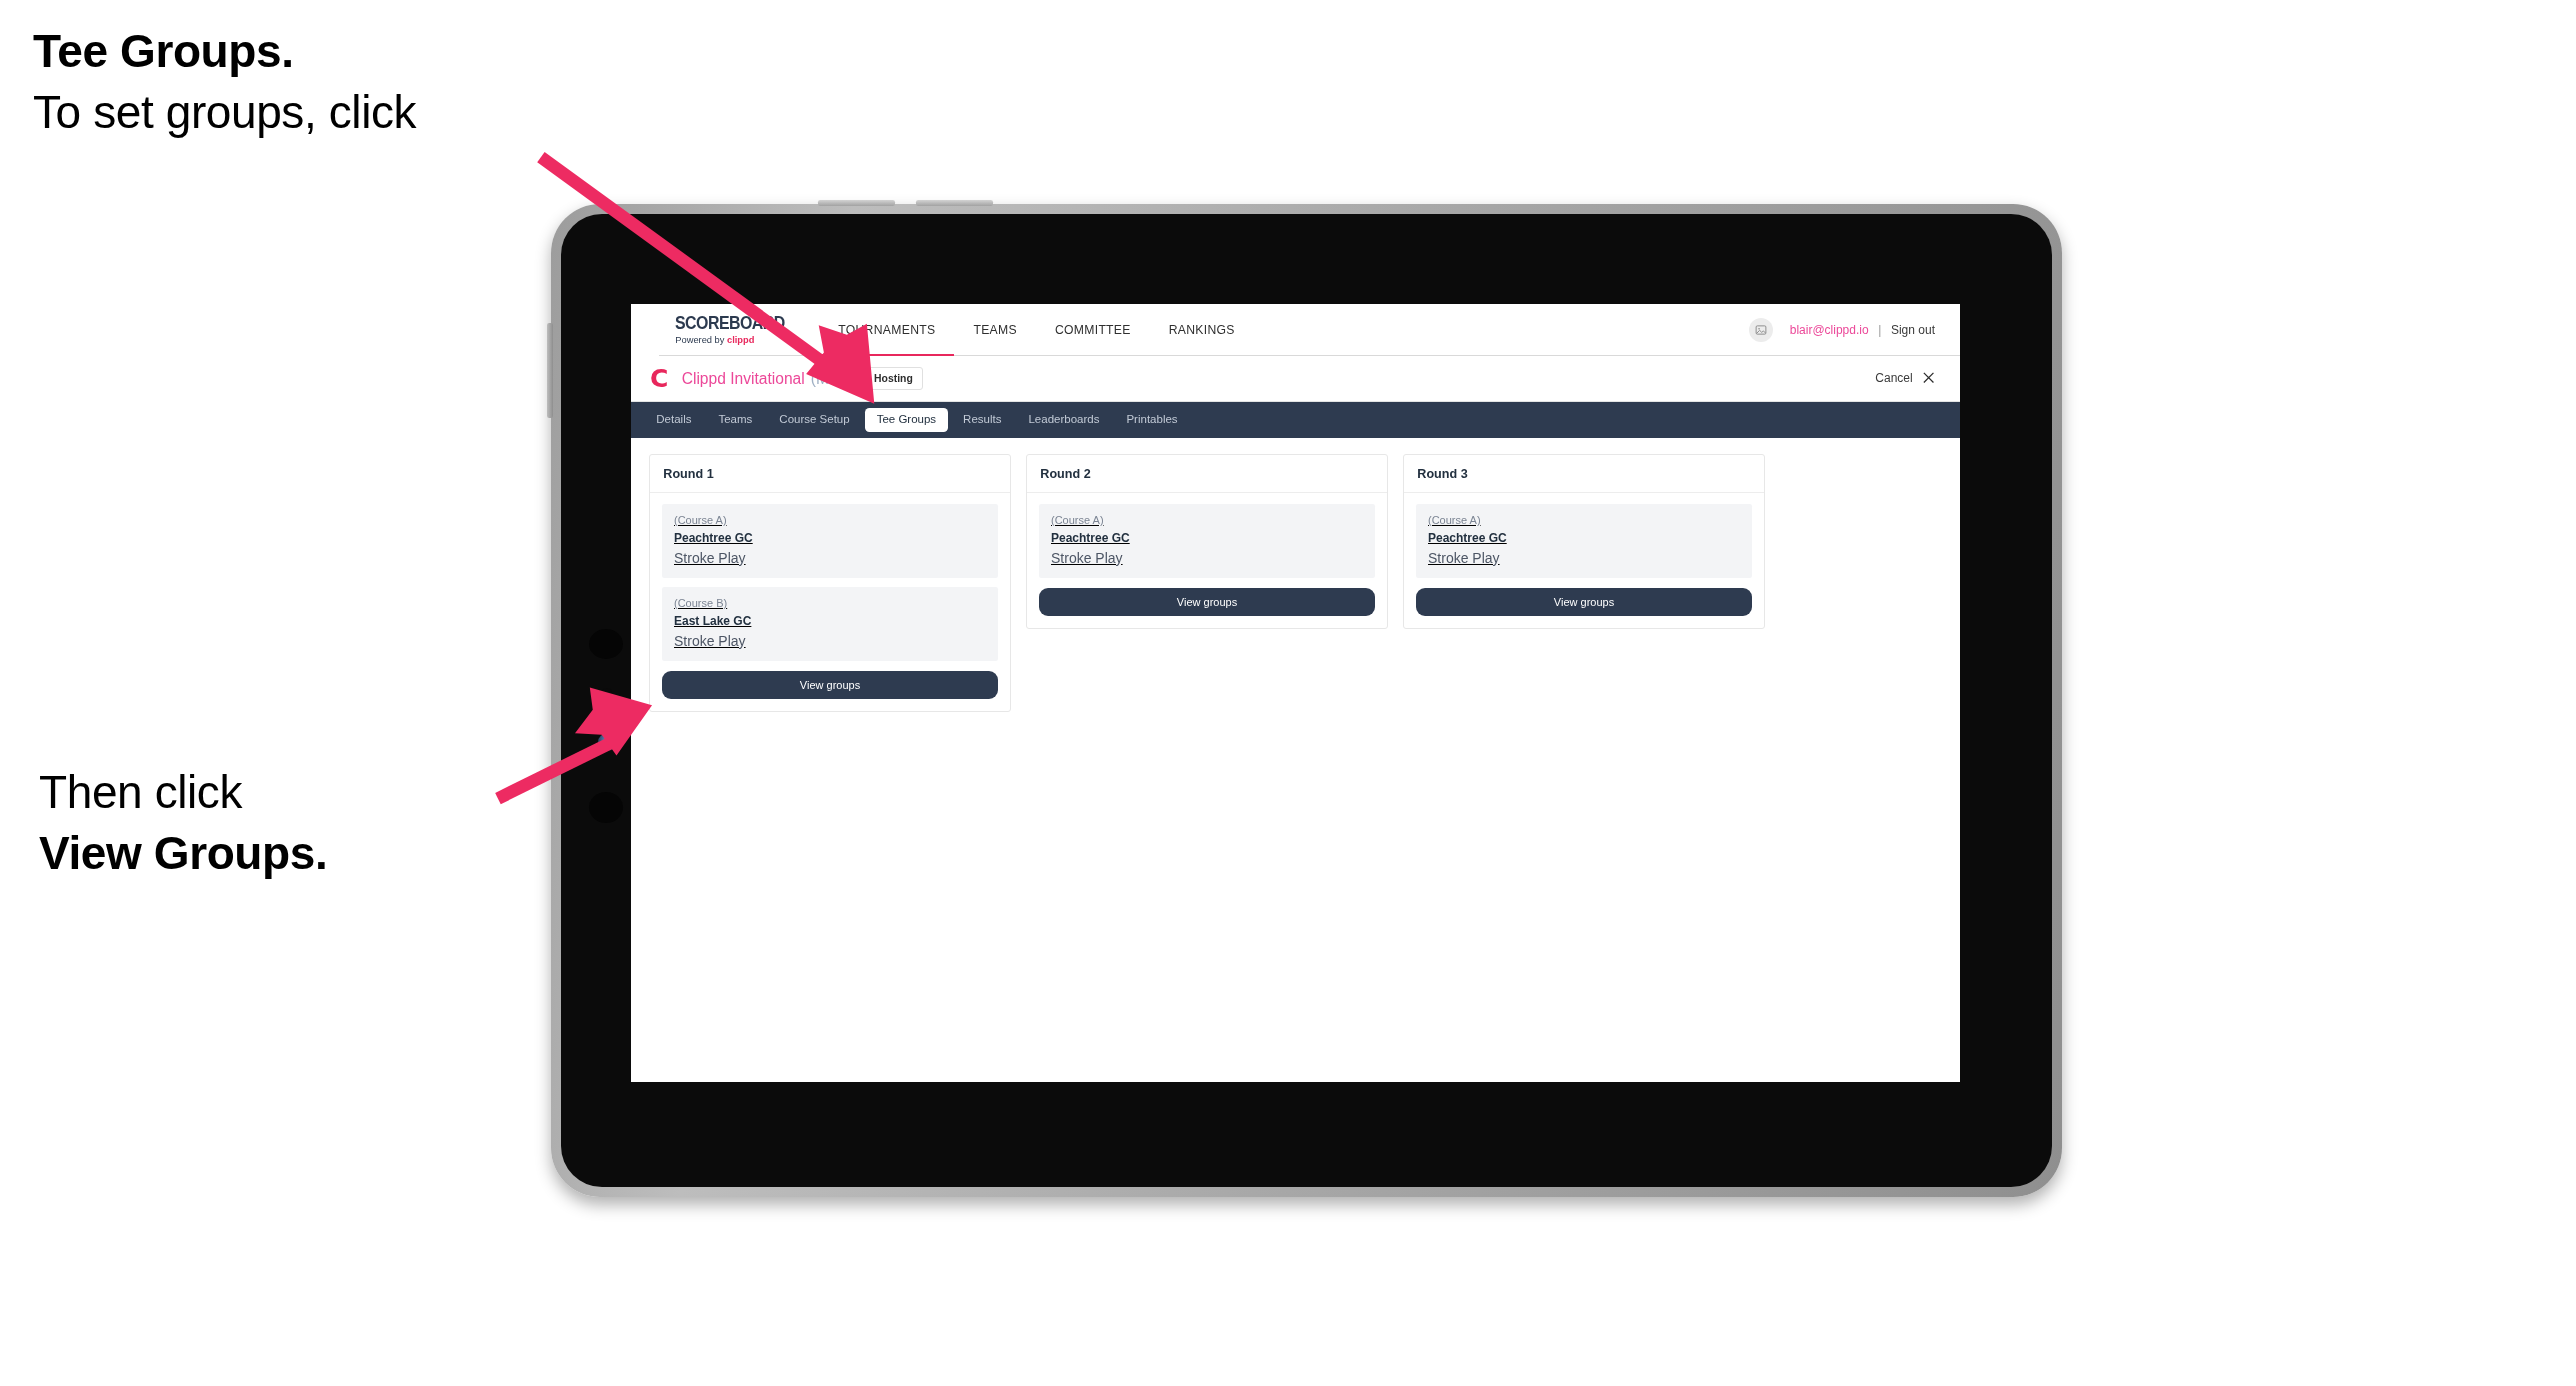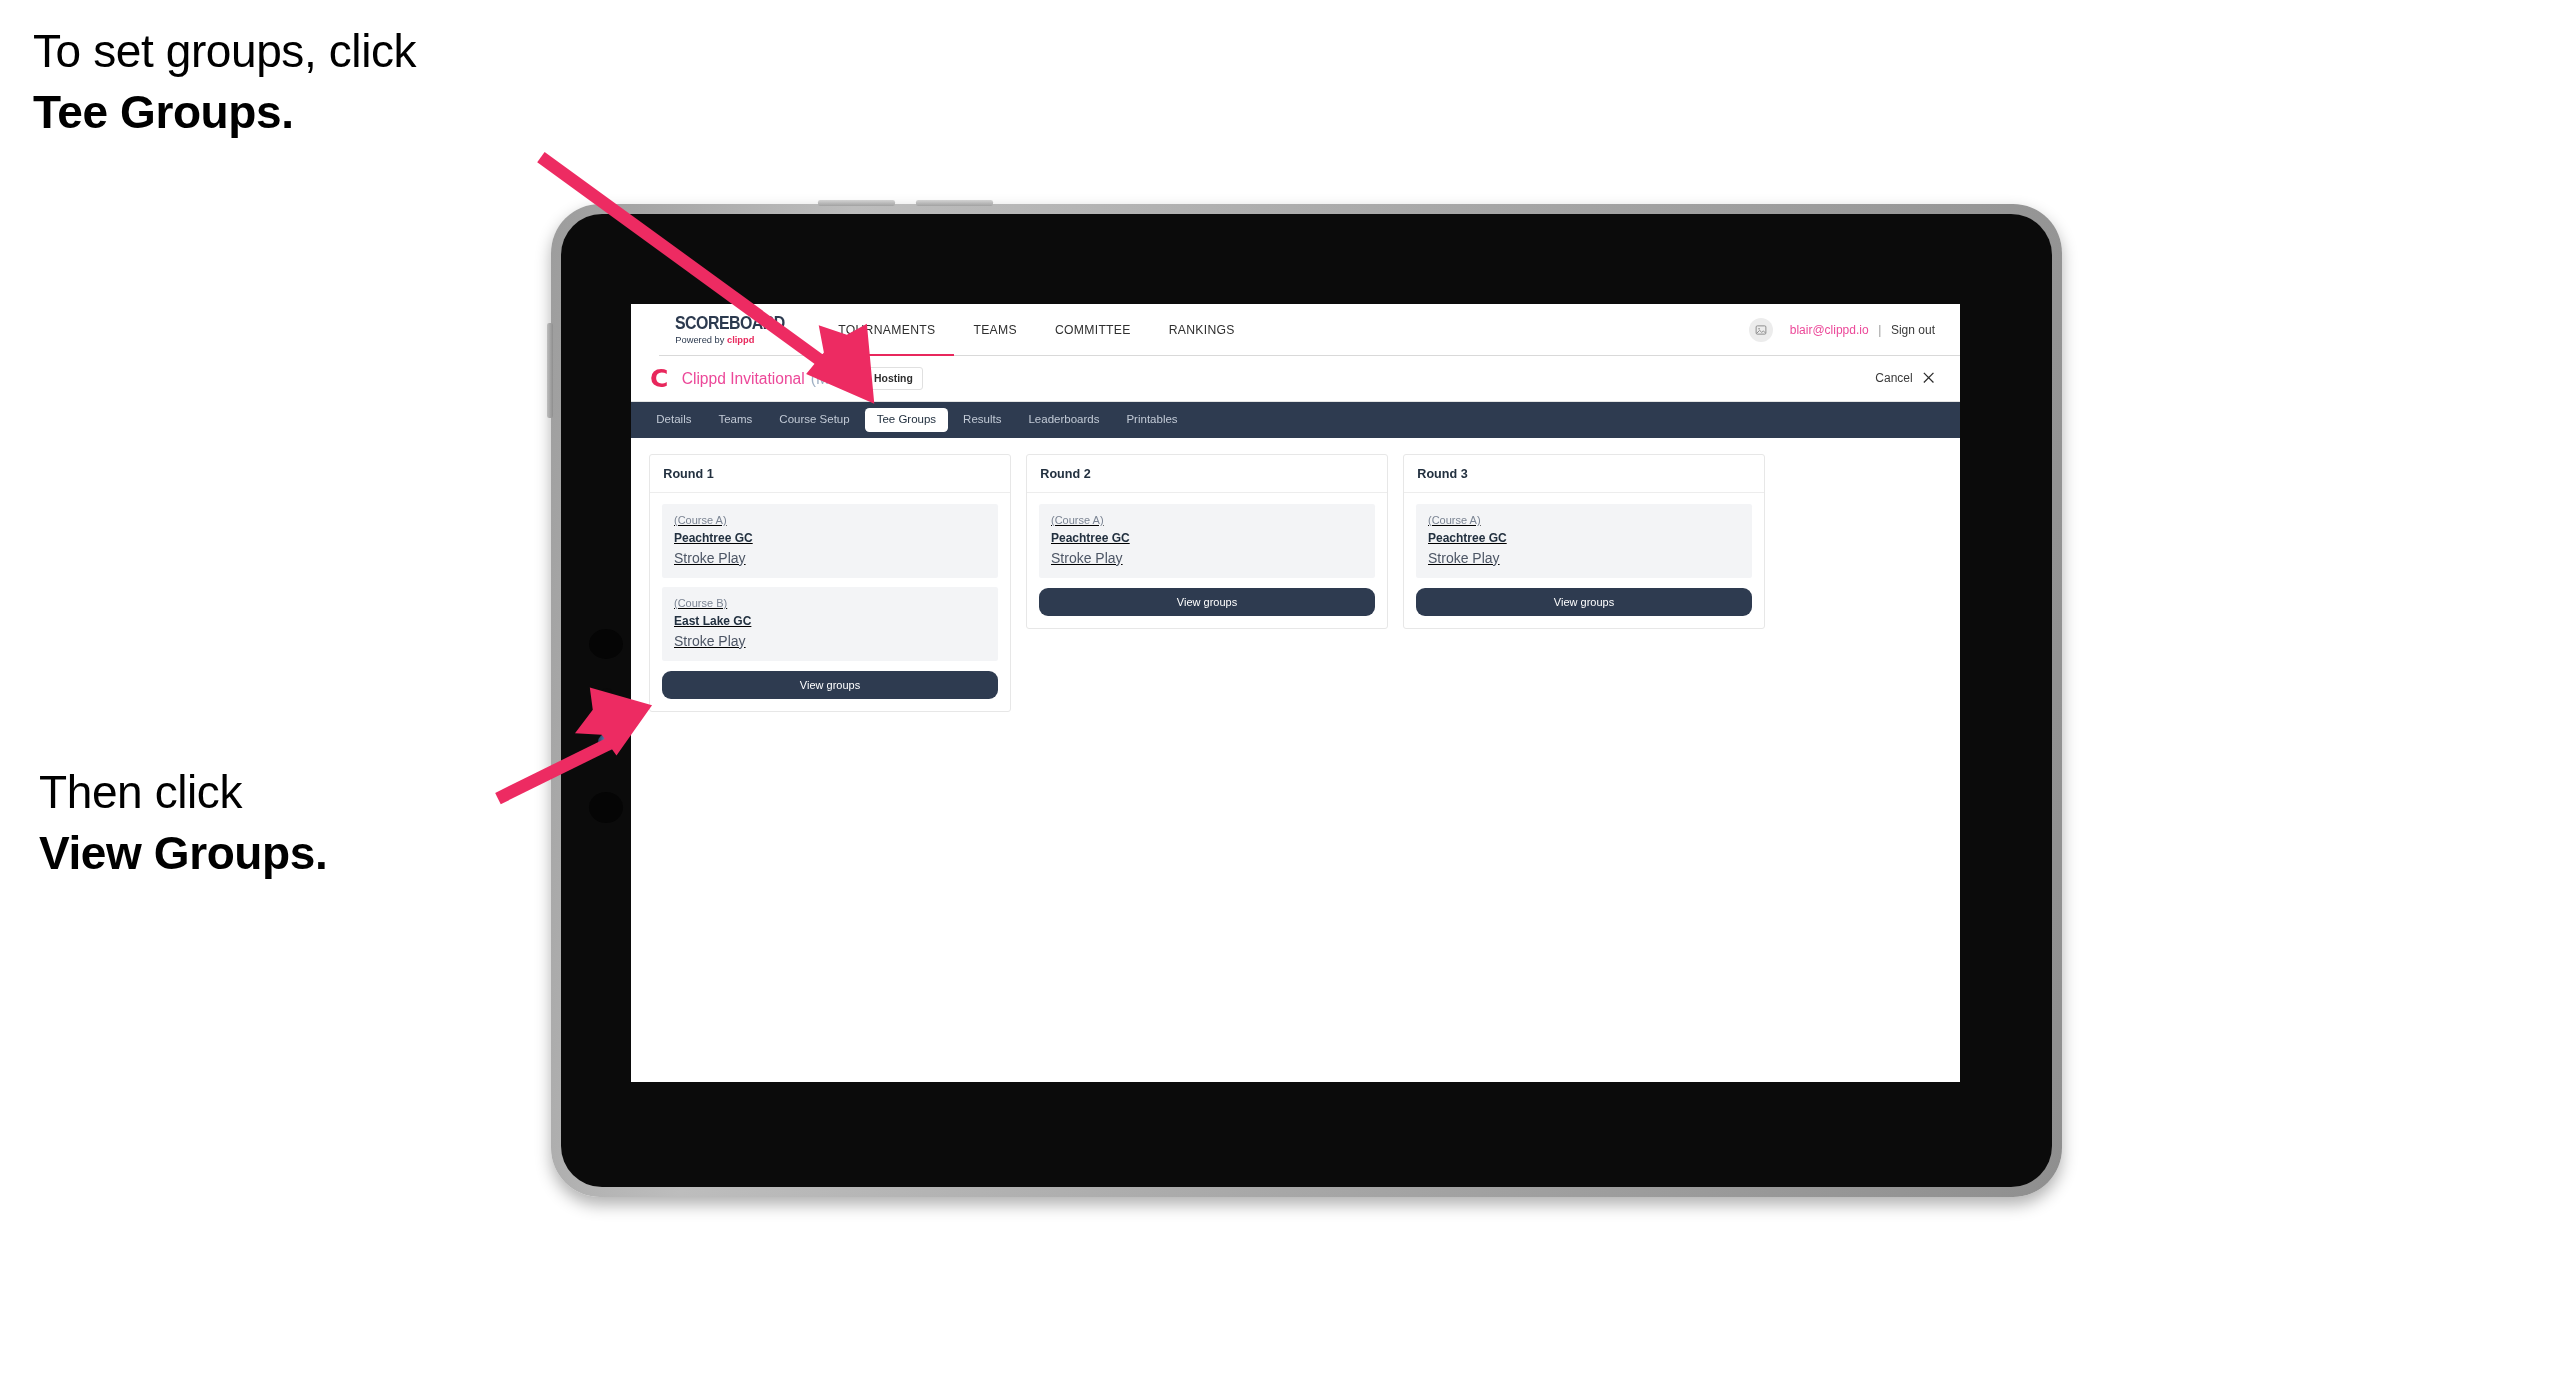--- a/index.html
+++ b/index.html
@@ -244,22 +244,22 @@
     font-family: "Liberation Sans", sans-serif;
     margin-top: 1.5px;
   }
 </style>
 </head>
 <body>
 
 <div id="stage">
 
   <div id="callout-top" class="callout">
+    <span class="line strong">Tee Groups.</span>
     <span class="line">To set groups, click</span>
-    <span class="line strong">Tee Groups.</span>
   </div>
 
   <div id="callout-bottom" class="callout">
     <span class="line">Then click</span>
     <span class="line strong">View Groups.</span>
   </div>
 
   <div id="tablet">
     <div class="edge-btn" id="btn-vol-1"></div>
     <div class="edge-btn" id="btn-vol-2"></div>

